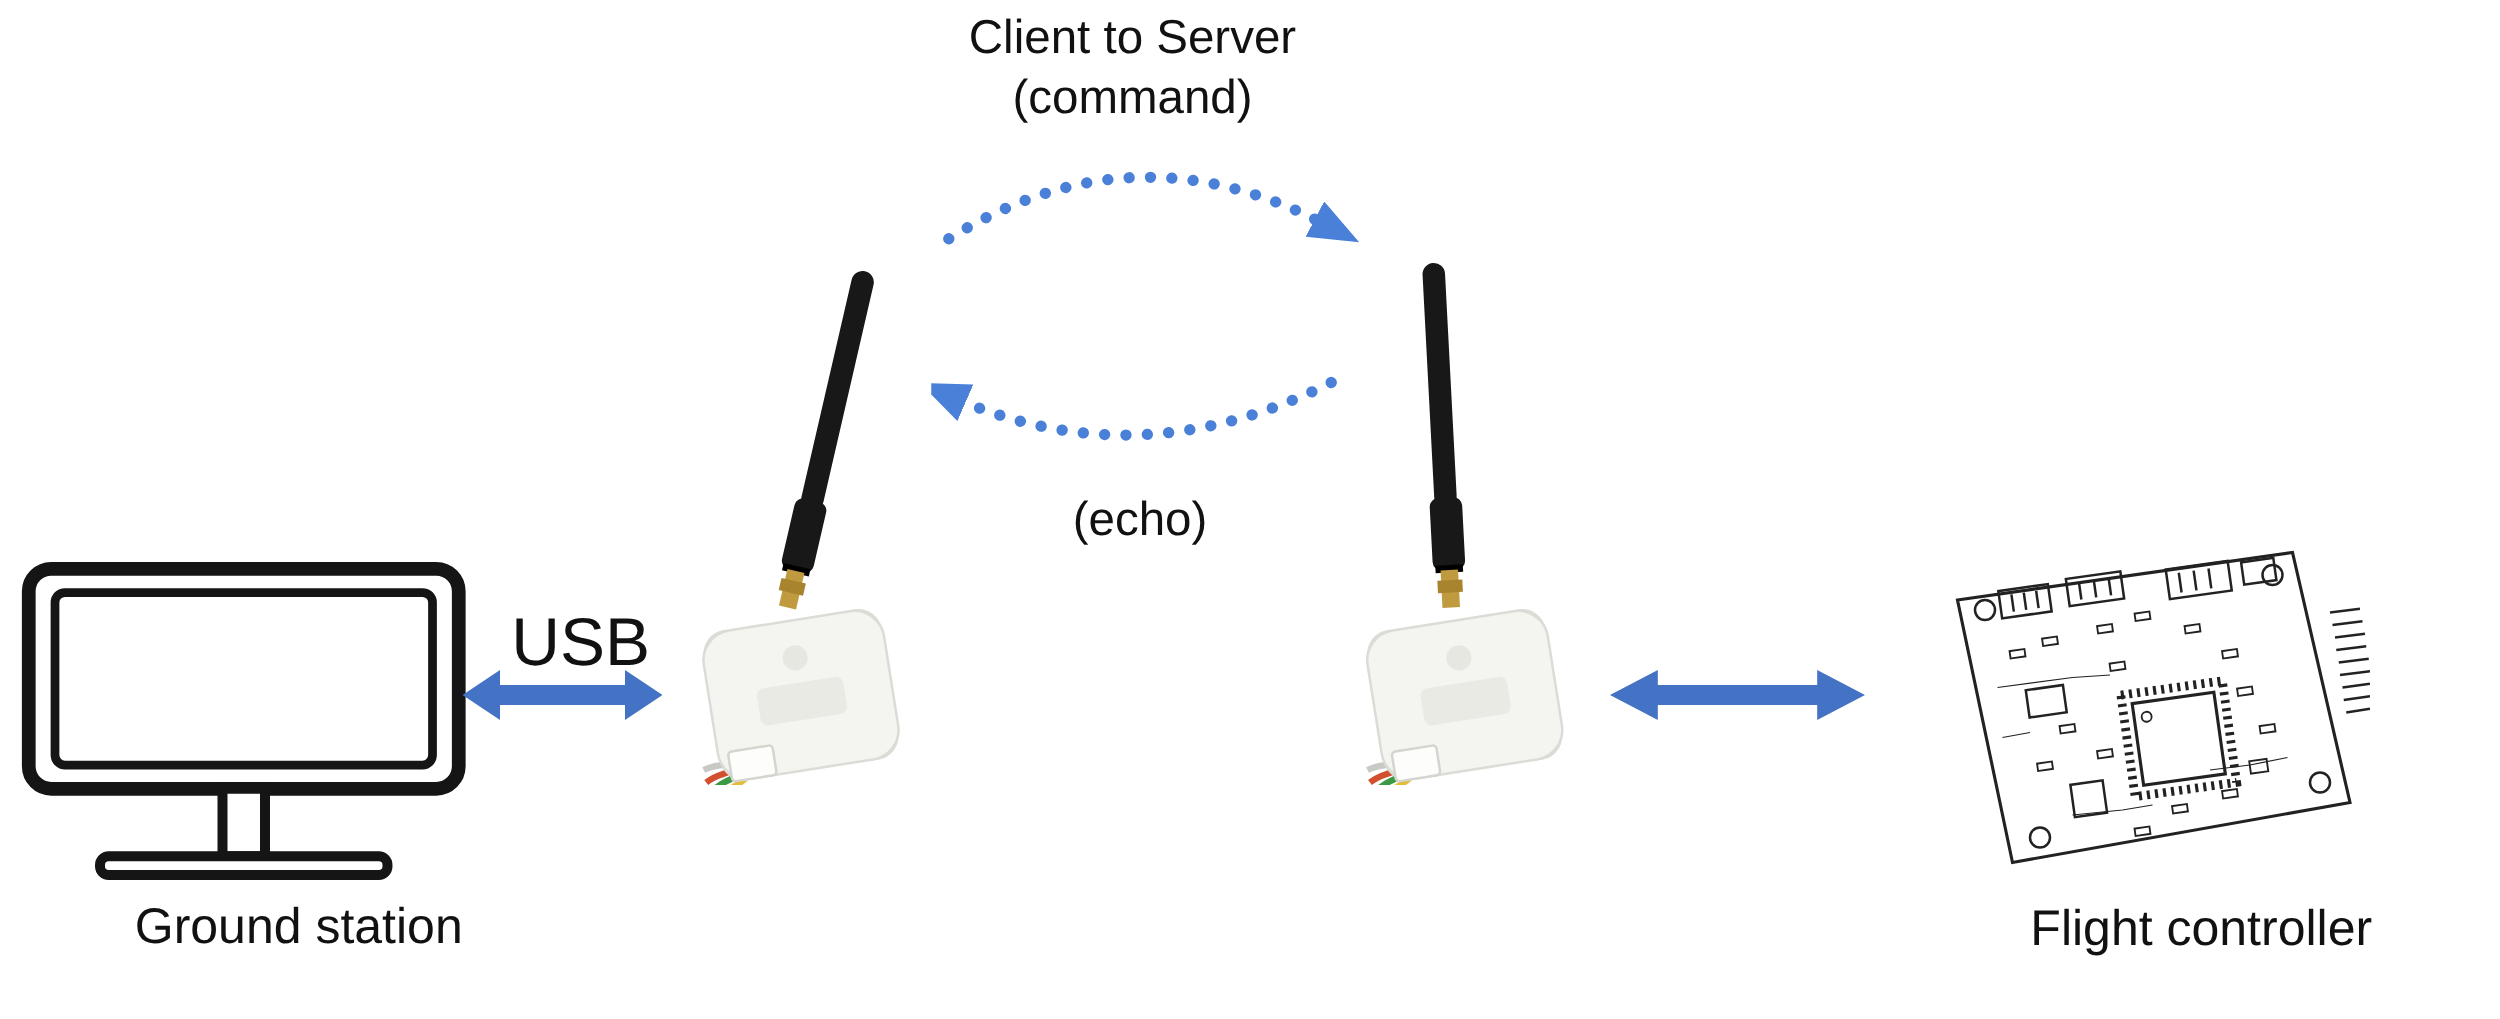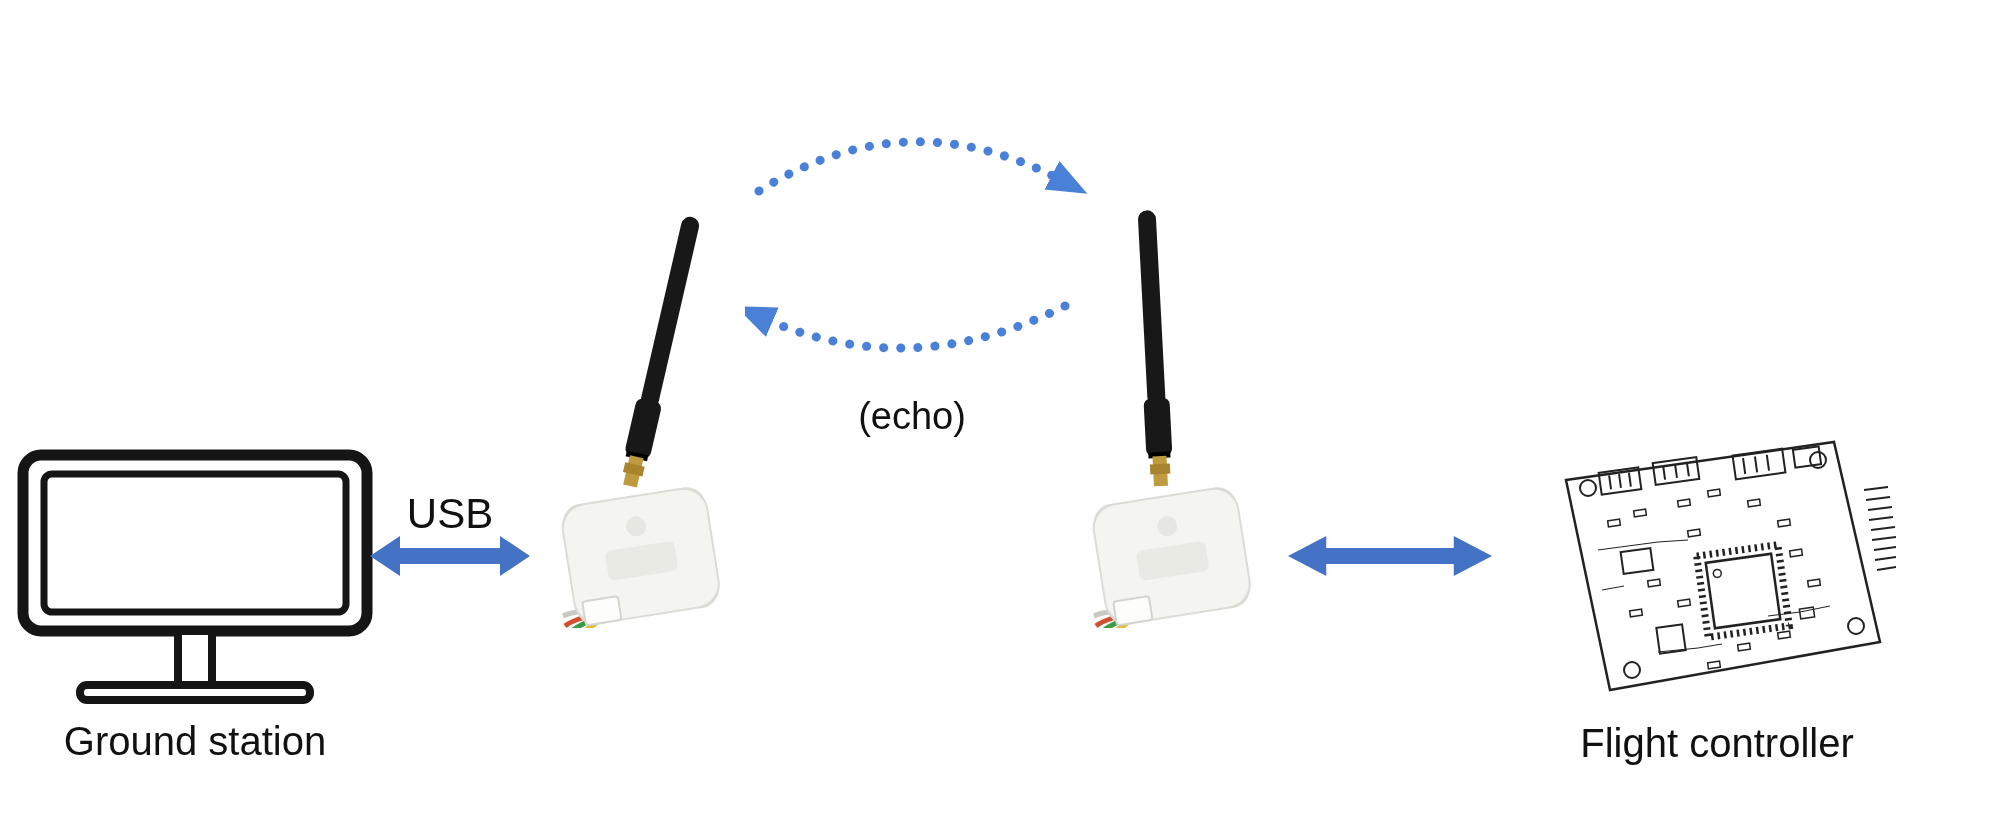--- a/index.html
+++ b/index.html
@@ -15,40 +15,44 @@
     height: 815px;
     background: #ffffff;
     overflow: hidden;
   }
   .abs { position: absolute; }
   .label {
     text-align: center;
     color: #111111;
     white-space: nowrap;
   }
-  .label-40 { font-size: 40px; line-height: 50px; }
-  .label-42 { font-size: 42px; line-height: 48px; }
+  .label-40 { font-size: 40px; line-height: 50px; padding-left: 44px; }
+  .label-42 { font-size: 54px; line-height: 48px; text-align: right; }
   .label-38 { font-size: 38px; line-height: 48px; }
   svg { display: block; }
   .blue-arrow-fill { fill: var(--arrow-blue, #4472c4); }
   .dotted-arc {
     fill: none;
     stroke: var(--dotted-blue, #4a80d8);
     stroke-width: 9;
     stroke-linecap: round;
     stroke-dasharray: 0.1 17;
   }
   .arc-head { fill: var(--dotted-blue, #4a80d8); }
   .pcb-line { stroke: #222222; fill: none; }
 </style>
 </head>
 <body>
 
 <div id="canvas">
 
+  <div class="abs label label-38" style="left:756px; top:6px; width:300px;">
+    <div>Client to Server</div>
+    <div>(command)</div>
+  </div>
 
   <div class="abs label label-38" style="left:762px; top:392px; width:300px;">
     <div>(echo)</div>
   </div>
 
   <svg class="abs" style="left:745px; top:85px;" width="410" height="335" viewBox="0 0 410 335">
     <defs>
       <marker id="arcHead" markerUnits="userSpaceOnUse" markerWidth="44" markerHeight="36" refX="8" refY="16" orient="auto">
         <path d="M0,0 L40,16 L0,32 Z" class="arc-head"></path>
       </marker>

